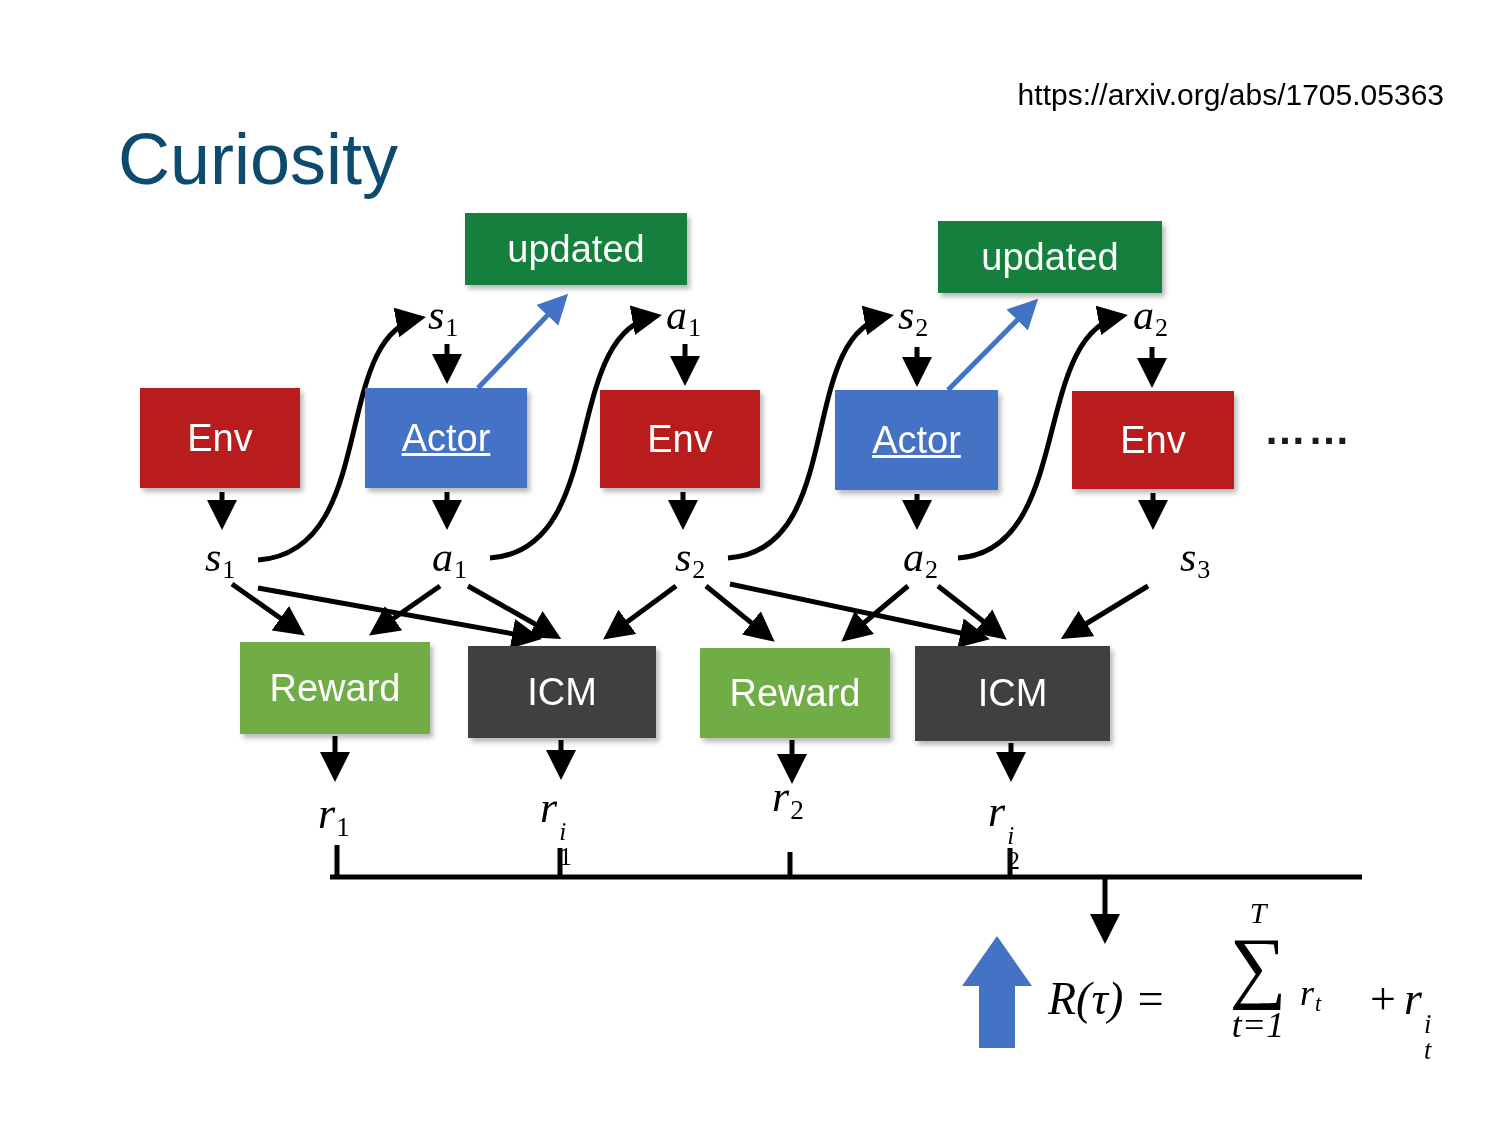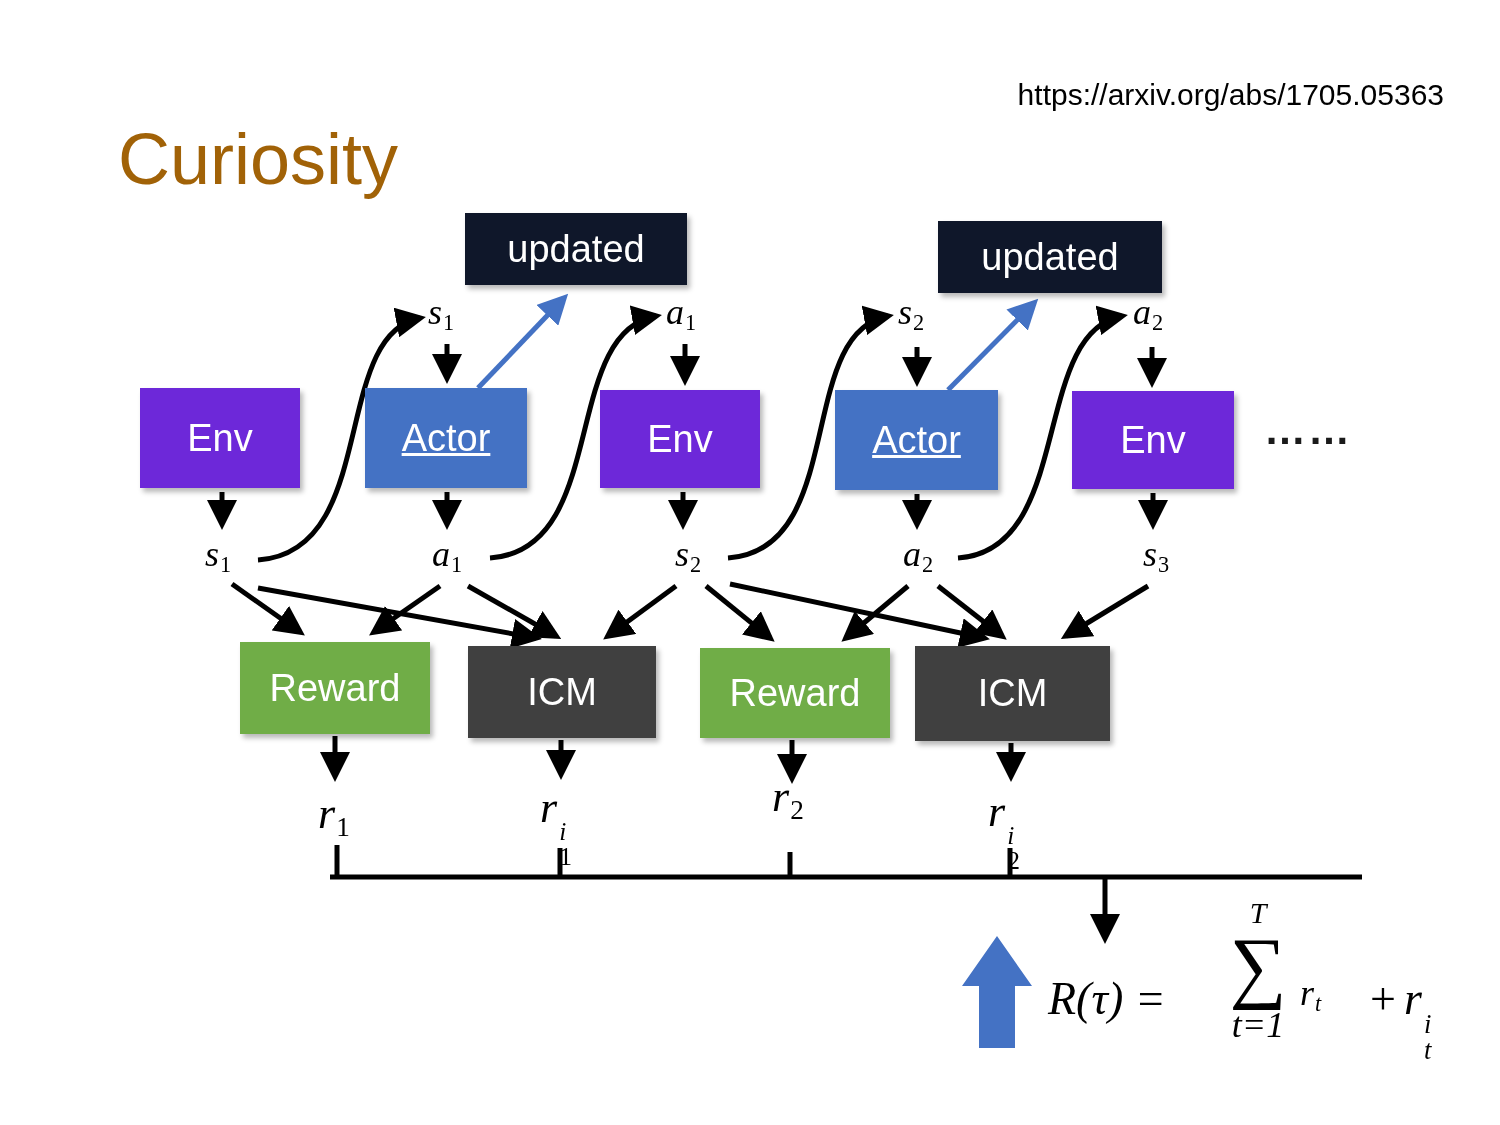--- a/index.html
+++ b/index.html
@@ -3,56 +3,56 @@
 <meta charset="utf-8">
 <style>
   html,body{margin:0;padding:0;background:#fff;}
   .slide{
     position:relative;width:1500px;height:1125px;background:#ffffff;
     font-family:"Liberation Sans",sans-serif;color:#000;overflow:hidden;
   }
   .arrows{position:absolute;left:0;top:0;width:1500px;height:1125px;}
 
   .url{position:absolute;top:78px;right:56px;font-size:30px;color:#000;}
-  .title{position:absolute;left:118px;top:118px;font-size:72px;font-weight:400;color:#a16207;}
+  .title{position:absolute;left:118px;top:118px;font-size:72px;font-weight:400;color:#0c4a6e;}
 
   .box{position:absolute;display:flex;align-items:center;justify-content:center;
        color:#fff;font-size:38px;box-shadow:3px 4px 5px rgba(0,0,0,0.28);}
-  .updated{background:#0f172a;}
-  .env{background:#6d28d9;}
+  .updated{background:#15803d;}
+  .env{background:#b91c1c;}
   .actor{background:#4472C4;text-decoration:underline;}
   .reward{background:#70AD47;}
   .icm{background:#404040;}
 
   .u1{left:465px;top:213px;width:222px;height:72px;}
   .u2{left:938px;top:221px;width:224px;height:72px;}
 
   .b1{left:140px;top:388px;width:160px;height:100px;}
   .b2{left:365px;top:388px;width:162px;height:100px;}
   .b3{left:600px;top:390px;width:160px;height:98px;}
   .b4{left:835px;top:390px;width:163px;height:100px;}
   .b5{left:1072px;top:391px;width:162px;height:98px;}
 
   .dots{position:absolute;left:1264px;top:406px;font-size:42px;font-weight:700;letter-spacing:2px;color:#1a1a1a;}
 
   .mvar{font-family:"Liberation Serif","DejaVu Serif",serif;font-style:italic;}
-  .toplabel,.midlabel{position:absolute;font-size:36px;}
+  .toplabel,.midlabel{position:absolute;font-size:42px;}
   .sub{font-size:0.62em;font-style:normal;vertical-align:-0.28em;margin-left:1px;}
   .sub.it{font-style:italic;}
 
   .t1{left:428px;top:291px;}
   .t2{left:666px;top:291px;}
   .t3{left:898px;top:291px;}
   .t4{left:1133px;top:291px;}
 
   .md1{left:205px;top:533px;}
   .md2{left:432px;top:533px;}
   .md3{left:675px;top:533px;}
   .md4{left:903px;top:533px;}
-  .md5{left:1143px;top:533px;}
+  .md5{left:1180px;top:533px;}
 
   .m1{left:240px;top:642px;width:190px;height:92px;}
   .m2{left:468px;top:646px;width:188px;height:92px;}
   .m3{left:700px;top:648px;width:190px;height:90px;}
   .m4{left:915px;top:646px;width:195px;height:95px;}
 
   .rlab{position:absolute;font-size:44px;font-family:Liberation Serif, serif;}
   .r1{left:318px;top:788px;}
   .r2{left:540px;top:782px;}
   .r3{left:772px;top:771px;}

